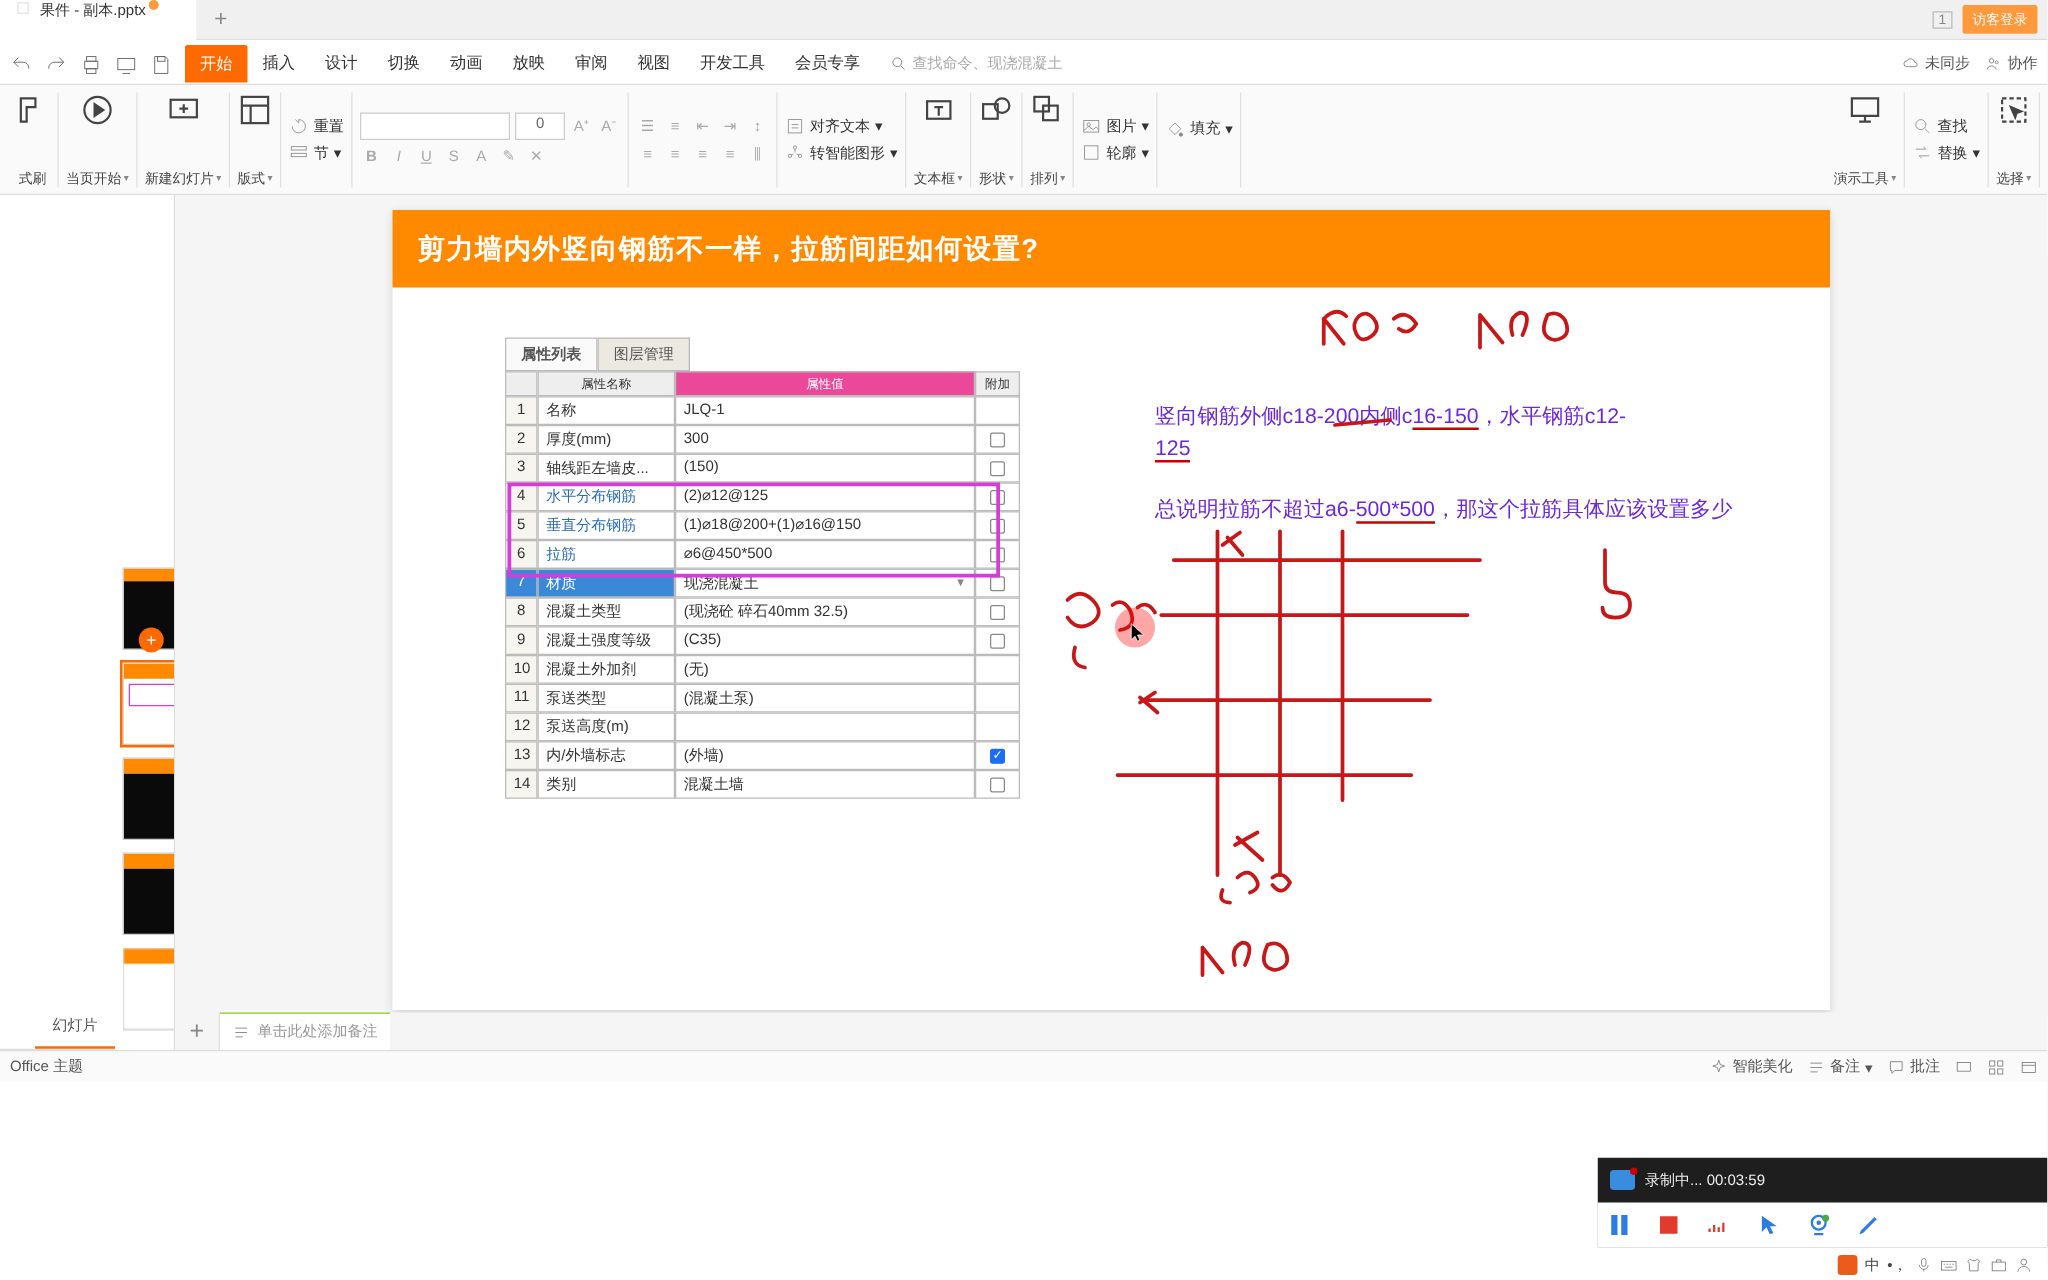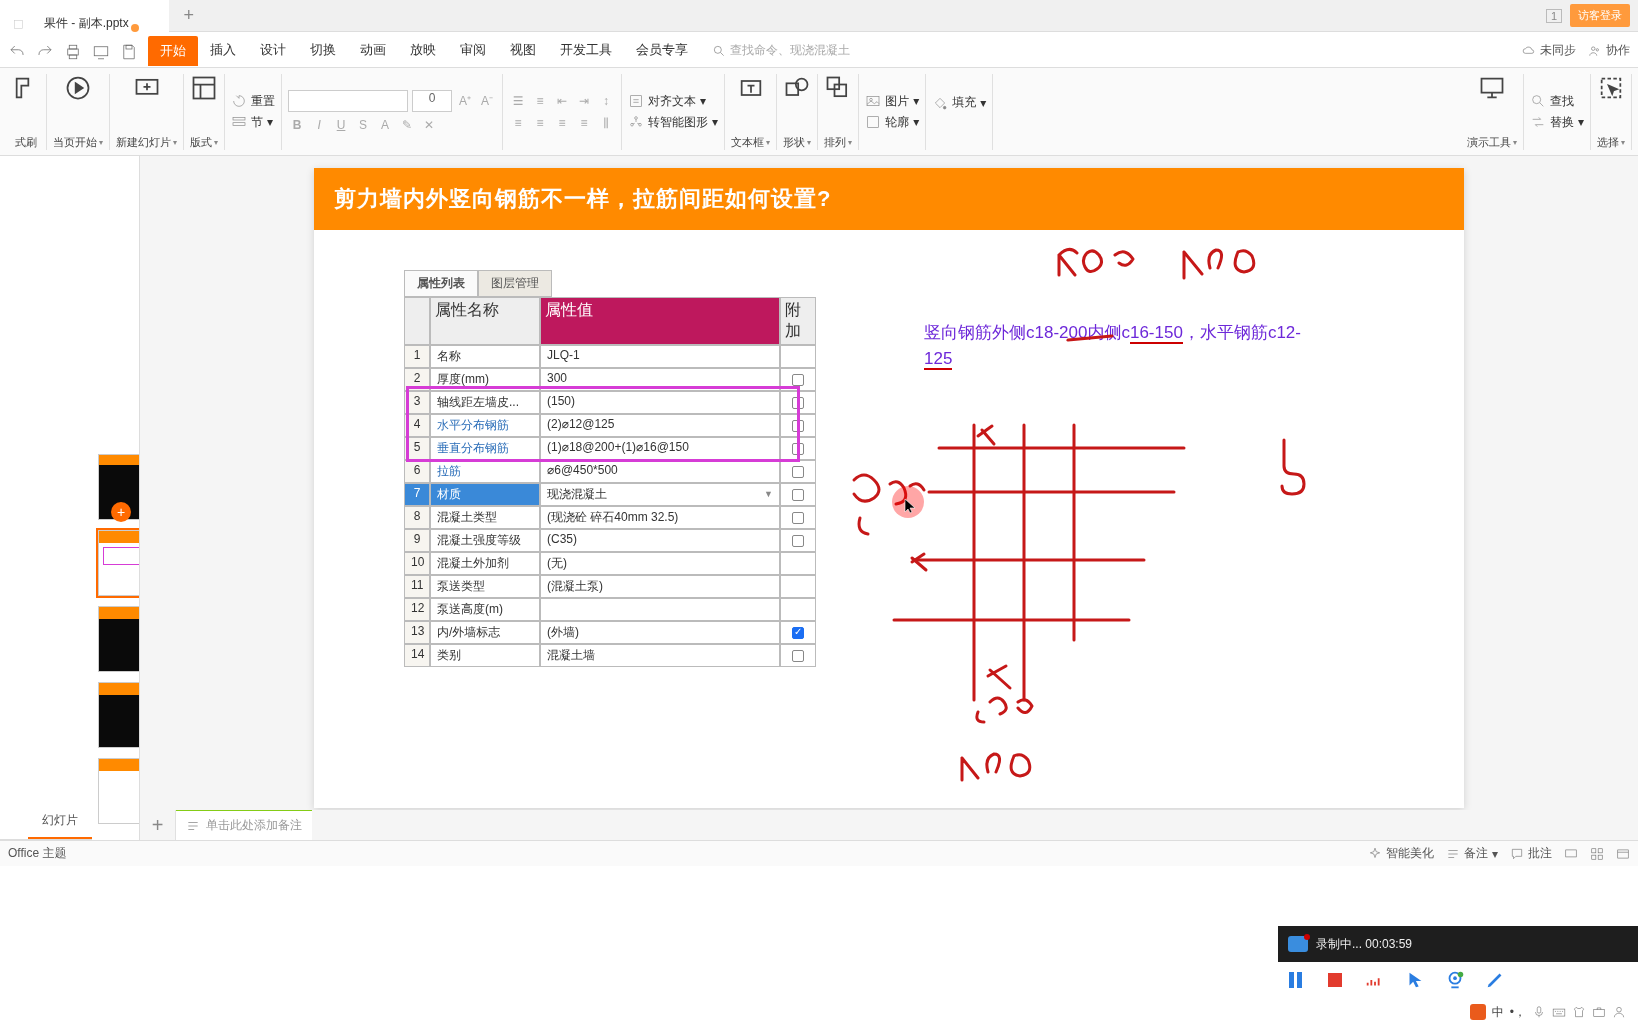--- a/index.html
+++ b/index.html
@@ -1,20 +1,20 @@
 <!DOCTYPE html>
 <html><head>
 <meta charset="utf-8">
 <style>
 * { margin:0; padding:0; box-sizing:border-box; font-family:"Microsoft YaHei","PingFang SC",sans-serif; }
 body { background:#fff; font-size:12px; color:#333; user-select:none; }
 
 
 .tabbar { height:32px; background:#f0f0f0; display:flex; align-items:center; border-bottom:1px solid #ddd; }
-.doc-tab { height:32px; padding:0 40px 0 12px; background:#fff; display:flex; align-items:flex-end; position:relative; font-size:12px;gap:12px; }
+.doc-tab { height:32px; padding:0 40px 0 12px; background:#fff; display:flex; align-items:flex-start; position:relative; font-size:12px; }
 .doc-tab .dupe-icon { width:14px; height:14px; margin-right:6px; opacity:.5; }
 .doc-tab .mod-dot { width:8px; height:8px; border-radius:50%; background:#ff9a3c; position:absolute; right:30px; }
 .add-tab { width:24px; height:24px; display:flex; align-items:center; justify-content:center; margin-left:8px; color:#888; font-size:18px; cursor:pointer; }
 .tabbar .right { margin-left:auto; display:flex; align-items:center; gap:8px; padding-right:8px; }
 .count-badge { border:1px solid #bbb; padding:0 4px; font-size:11px; color:#888; }
 .login-btn { background:#ff9a3c; color:#fff; font-size:11px; padding:4px 8px; border-radius:2px; }
 
 
 .menubar { height:36px; display:flex; align-items:flex-end; border-bottom:1px solid #ddd; padding:0 8px; }
 .qa-icons { display:flex; align-items:center; gap:10px; padding-bottom:6px; margin-right:10px; }
@@ -62,22 +62,22 @@
 .canvas-scroll { flex:1; display:flex; justify-content:center; align-items:flex-start; overflow:auto; padding:12px 18px 0 18px; }
 .slide { width:1150px; height:640px; background:#fff; box-shadow:0 2px 8px rgba(0,0,0,.15); position:relative; }
 .slide-title { background:#ff8a00; color:#fff; font-size:22px; font-weight:bold; padding:16px 20px; letter-spacing:1px; }
 .slide-body { position:relative; width:100%; height:calc(100% - 62px); }
 
 .prop { position:absolute; left:90px; top:40px; width:470px; font-size:13px; }
 .prop-tabs { display:flex; }
 .ptab { background:#ece9e2; border:1px solid #bbb; padding:4px 12px; font-size:12px; color:#555; }
 .ptab.active { background:#fafafa; font-weight:bold; }
 .pgrid { display:grid; grid-template-columns:26px 110px 240px 36px; }
-.ph { background:#eee; border:1px solid #bbb; text-align:left; font-size:16px; padding:2px 4px; }
-.phv { background:#be185d; color:#fff; }
+.ph { background:#eee; border:1px solid #bbb; text-align:center; font-size:10px; padding:2px 4px; }
+.phv { background:#ec4899; color:#fff; }
 .pc { border:1px solid #bbb; padding:2px 6px; font-size:12px; white-space:nowrap; overflow:hidden; }
 .pnum { text-align:center; background:#f7f5f0; }
 .pchk { display:flex; align-items:center; justify-content:center; }
 .pchk .box { width:12px; height:12px; border:1px solid #888; border-radius:2px; }
 .pchk .box.on { background:#1b6ef3; border-color:#1b6ef3; position:relative; }
 .pchk .box.on::after { content:'✓'; color:#fff; font-size:10px; position:absolute; top:-2px; left:1px; }
 .boxpink { position:absolute; border:3px solid #d63cd6; pointer-events:none; }
 .ddarrow { float:right; color:#888; font-size:9px; margin-top:3px; }
 
 
@@ -542,20 +542,23 @@
                 <div class="pc pchk">
                   <div class="box"></div>
                 </div>
               </div>
           </div>
           <div class="boxpink" style="left:92px; top:156px; width:394px; height:76px;"></div>
 
           <div class="txt1">
             <span>竖向钢筋外侧c18-200内侧c</span><span class="uline">16-150</span><span>，水平钢筋c12-</span><br><span class="uline">125</span>
           </div>
+          <div class="txt2">
+            <span>总说明拉筋不超过a6-</span><span class="uline">500*500</span><span>，那这个拉筋具体应该设置多少</span>
+          </div>
 
           <svg class="ink" viewBox="0 0 1150 578">
 
             <path d="M745 25 q10 -10 18 -2 m-18 2 l0 20 m0 -20 l16 20 m12 -22 q6 -5 12 2 q6 8 -2 14 q-8 6 -12 -2 q-4 -8 2 -14 m28 2 q10 -8 18 4 q-6 10 -14 4"></path>
             <path d="M870 22 l0 26 m0 -26 l18 22 m8 -6 q-4 -14 6 -18 q10 0 2 18 m20 -16 q8 -4 14 4 q6 14 -8 16 q-14 -2 -6 -20"></path>
 
             <path d="M754 110 l44 -4"></path>
 
             <line x1="625" y1="218" x2="870" y2="218"></line>
             <line x1="615" y1="262" x2="860" y2="262"></line>

